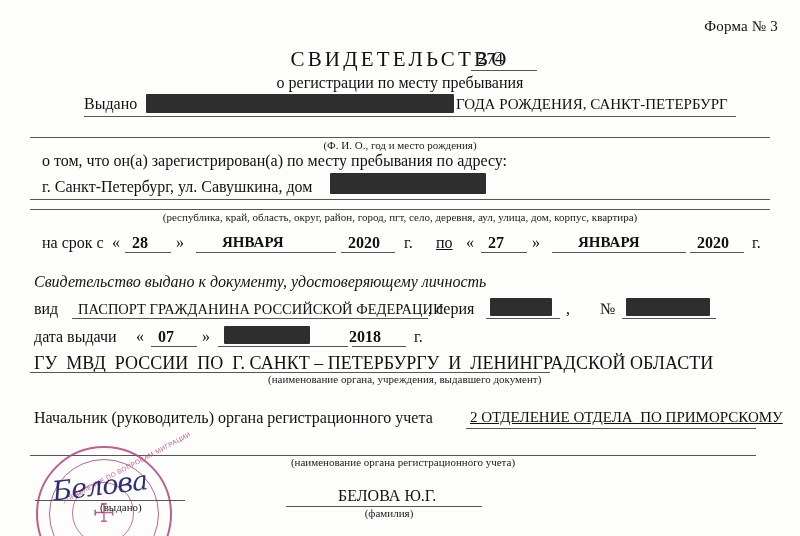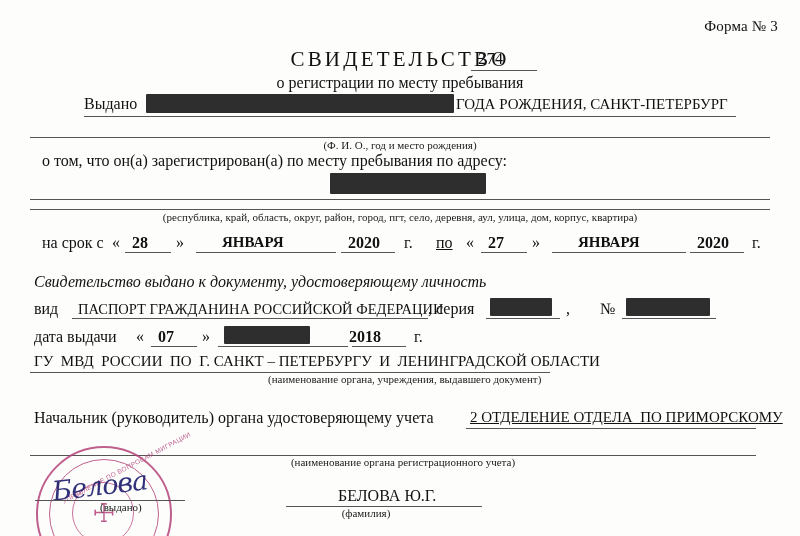--- a/index.html
+++ b/index.html
@@ -145,20 +145,21 @@
   <div class="abs txt lbl" style="top:95px; left:84px;">Выдано</div>
   <div class="abs redact" style="top:94px; left:146px; width:308px; height:19px;"></div>
   <div class="abs txt lbl" style="top:96px; left:456px; font-size:15px;">ГОДА РОЖДЕНИЯ, САНКТ-ПЕТЕРБУРГ</div>
   <div class="abs rule" style="top:116px; left:84px; width:652px;"></div>
 
   <div class="abs rule" style="top:137px; left:30px; width:740px;"></div>
   <div class="abs txt small center" style="top:139px; left:0; width:800px;">(Ф. И. О., год и место рождения)</div>
 
   <div class="abs txt lbl" style="top:152px; left:42px;">о том, что он(а) зарегистрирован(а) по месту пребывания по адресу:</div>
 
+  <div class="abs txt lbl" style="top:178px; left:42px;">г. Санкт-Петербург, ул. Савушкина, дом</div>
   <div class="abs redact" style="top:173px; left:330px; width:156px; height:21px;"></div>
   <div class="abs rule" style="top:199px; left:30px; width:740px;"></div>
   <div class="abs rule" style="top:209px; left:30px; width:740px;"></div>
   <div class="abs txt small center" style="top:211px; left:0; width:800px;">(республика, край, область, округ, район, город, пгт, село, деревня, аул, улица, дом, корпус, квартира)</div>
 
   <div class="abs txt lbl" style="top:234px; left:42px;">на срок с</div>
   <div class="abs txt lbl" style="top:234px; left:112px;">«</div>
   <div class="abs txt lbl" style="top:234px; left:132px; font-weight:bold;">28</div>
   <div class="abs rule" style="top:252px; left:125px; width:46px;"></div>
   <div class="abs txt lbl" style="top:234px; left:176px;">»</div>
@@ -196,39 +197,39 @@
   <div class="abs txt lbl" style="top:328px; left:136px;">«</div>
   <div class="abs txt lbl" style="top:328px; left:158px; font-weight:bold;">07</div>
   <div class="abs rule" style="top:346px; left:151px; width:46px;"></div>
   <div class="abs txt lbl" style="top:328px; left:202px;">»</div>
   <div class="abs redact" style="top:326px; left:224px; width:86px; height:18px;"></div>
   <div class="abs rule" style="top:346px; left:218px; width:130px;"></div>
   <div class="abs txt lbl" style="top:328px; left:349px; font-weight:bold;">2018</div>
   <div class="abs rule" style="top:346px; left:352px; width:54px;"></div>
   <div class="abs txt lbl" style="top:328px; left:414px;">г.</div>
 
-  <div class="abs txt lbl" style="top:353px; left:34px; font-size:15px;">ГУ  МВД  РОССИИ  ПО  Г. САНКТ – ПЕТЕРБУРГУ  И  ЛЕНИНГРАДСКОЙ ОБЛАСТИ</div>
+  <div class="abs txt lbl" style="top:353px; left:34px; font-size:18px;">ГУ  МВД  РОССИИ  ПО  Г. САНКТ – ПЕТЕРБУРГУ  И  ЛЕНИНГРАДСКОЙ ОБЛАСТИ</div>
   <div class="abs rule" style="top:372px; left:30px; width:520px;"></div>
   <div class="abs txt small" style="top:373px; left:268px;">(наименование органа, учреждения, выдавшего документ)</div>
 
-  <div class="abs txt lbl" style="top:409px; left:34px;">Начальник (руководитель) органа удостоверяющему учета</div>
+  <div class="abs txt lbl" style="top:409px; left:34px;">Начальник (руководитель) органа регистрационного учета</div>
   <div class="abs txt lbl" style="top:409px; left:470px; font-size:15px;text-decoration:underline;">2 ОТДЕЛЕНИЕ ОТДЕЛА  ПО ПРИМОРСКОМУ</div>
   <div class="abs rule" style="top:428px; left:466px; width:290px;"></div>
 
   <div class="abs rule" style="top:455px; left:30px; width:726px;"></div>
   <div class="abs txt small center" style="top:456px; left:0; width:760px;padding-left:23px;">(наименование органа регистрационного учета)</div>
 
   <div class="abs stamp">
     <div class="stamp-inner"></div>
     <div class="stamp-eagle">☩</div>
     <div class="stamp-txt" style="left:16px; top:16px; transform:rotate(-28deg);">УПРАВЛЕНИЕ ПО ВОПРОСАМ МИГРАЦИИ</div>
 
   </div>
 
   <div class="abs signature">Белова</div>
   <div class="abs rule sig-rule"></div>
   <div class="abs txt small" style="top:501px; left:100px;">(выдано)</div>
 
   <div class="abs txt lbl" style="top:487px; left:338px;">БЕЛОВА Ю.Г.</div>
   <div class="abs rule" style="top:506px; left:286px; width:196px;"></div>
-  <div class="abs txt small center" style="top:507px; left:268px; width:196px;text-align:center;">(фамилия)</div>
+  <div class="abs txt small center" style="top:507px; left:291px; width:196px;text-align:center;">(фамилия)</div>
 
 </div>
 
 </body></html>

